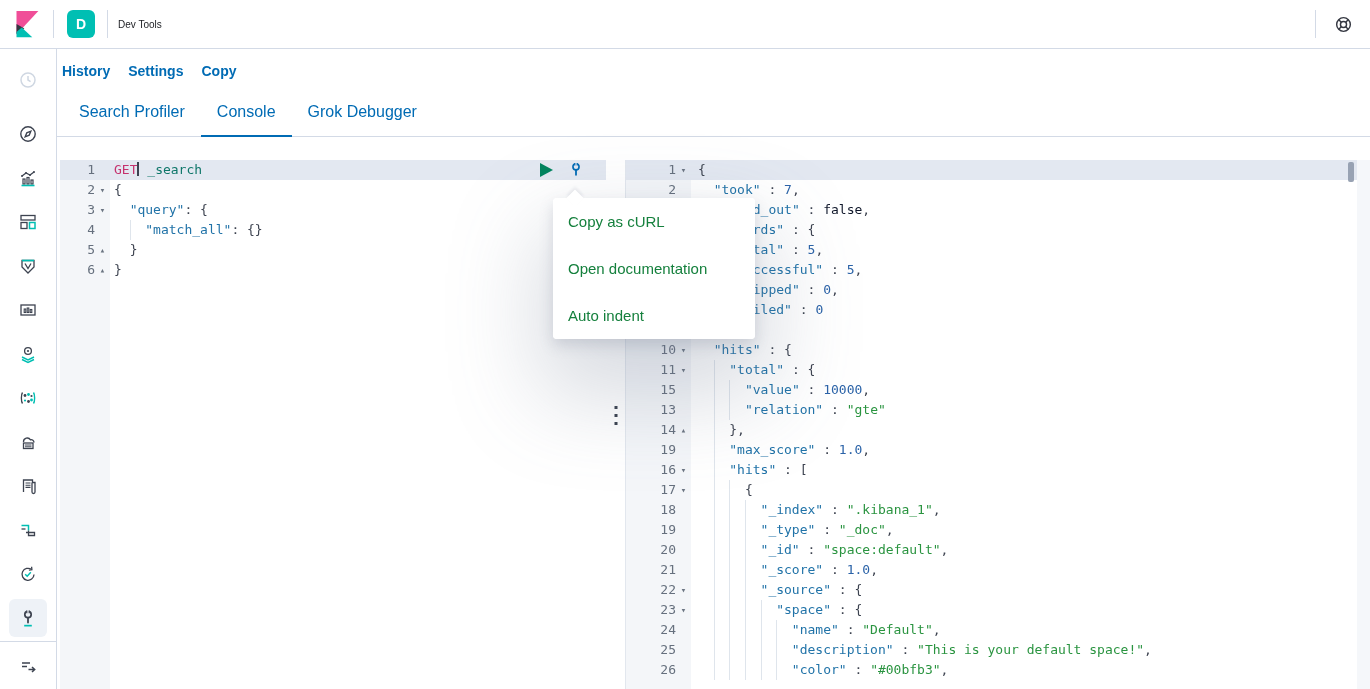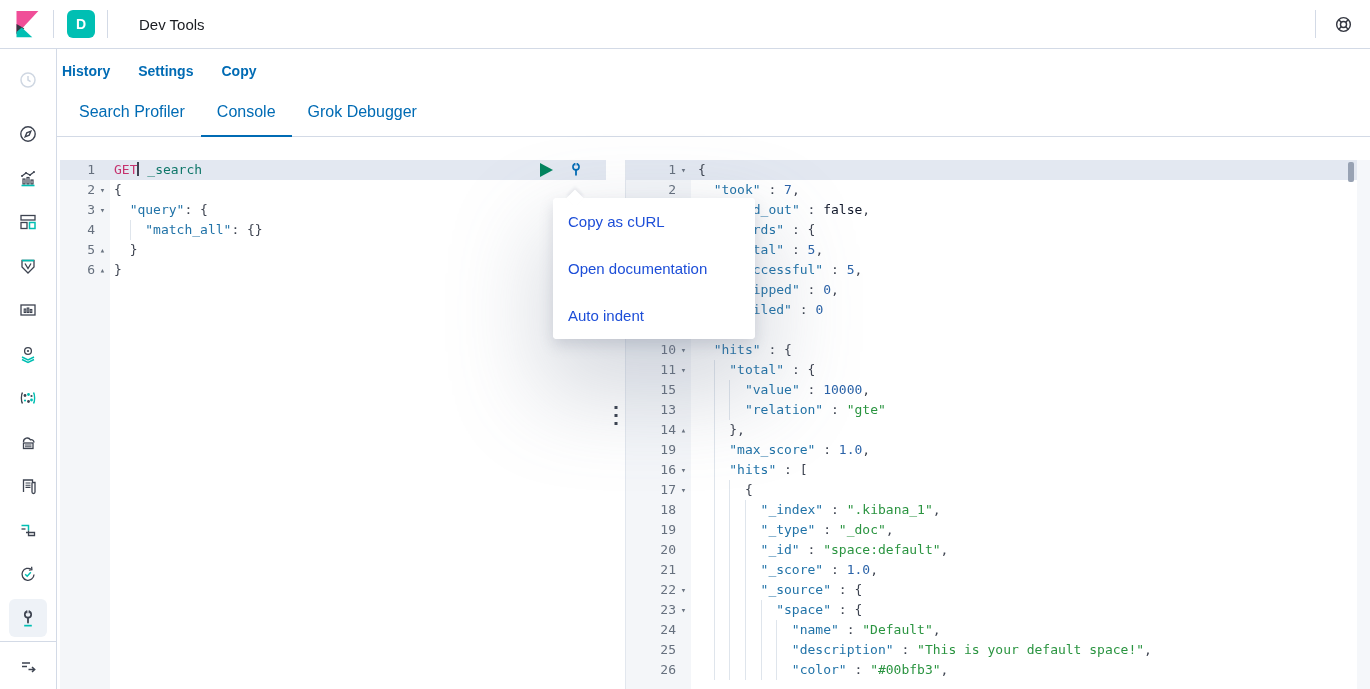--- a/index.html
+++ b/index.html
@@ -7,38 +7,38 @@
     font-family:"Liberation Sans", sans-serif; color:#343741; }
 
   
   .topbar { position:absolute; top:0; left:0; right:0; height:49px; background:#fff;
     border-bottom:1px solid #d3dae6; display:flex; align-items:center; z-index:30; }
   .logo-cell { width:53px; height:48px; display:flex; align-items:center; justify-content:center; }
   .vdiv { width:1px; height:28px; background:#d3dae6; }
   .app-badge { width:28px; height:28px; border-radius:6px; background:#00bfb3; color:#fff;
     font-weight:bold; font-size:14px; display:flex; align-items:center; justify-content:center;
     margin:0 12px 0 13px; }
-  .crumb-title { font-size:15px; font-weight:500; color:#1a1c21; margin-left:31px; }
+  .crumb-title { font-size:10px; font-weight:500; color:#1a1c21; margin-left:10px; }
   .topbar .spacer { flex:1; }
   .help-cell { width:54px; display:flex; align-items:center; justify-content:center; }
 
   
   .sidebar { position:absolute; top:49px; left:0; bottom:0; width:57px; background:#fff;
     border-right:1px solid #d3dae6; z-index:25; }
   .side-icons { display:flex; flex-direction:column; align-items:center; padding-top:12px; }
   .side-item { width:38px; height:38px; margin-bottom:6px; border-radius:6px;
     display:flex; align-items:center; justify-content:center; cursor:pointer; }
   .side-item.gap-after { margin-bottom:16px; }
   .side-item.active { background:#eef2f7; }
   .side-bottom { position:absolute; bottom:0; left:0; right:0; height:48px;
     border-top:1px solid #d3dae6; display:flex; align-items:center; justify-content:center; }
 
   
   .main { position:absolute; left:57px; top:49px; right:0; }
-  .nav-row { padding:14px 0 0 5px; display:flex; gap:28px; }
+  .nav-row { padding:14px 0 0 5px; display:flex; gap:18px; }
   .nav-link { color:#006bb4; font-size:14px; font-weight:600; cursor:pointer; }
   .tabs-row { margin-top:14px; padding-left:6px; border-bottom:1px solid #d3dae6;
     display:flex; }
   .tab { font-size:16px; color:#006bb4; padding:10px 16px 14px; cursor:pointer;
     border-bottom:2px solid transparent; margin-bottom:-1px; }
   .tab.active { border-bottom-color:#006bb4; }
 
   
   .editors { position:absolute; top:160px; left:60px; right:13px; bottom:0; display:flex; z-index:1; }
   .panel { position:relative; background:#fff; }
@@ -88,21 +88,21 @@
     display:flex; flex-direction:column; gap:5px; cursor:col-resize; z-index:4; }
   .drag-dots i { width:3px; height:3px; background:#39414e; display:block; }
 
   
   .ctx-menu { position:absolute; left:553px; top:198px; width:202px; background:#fff;
     border-radius:4px; z-index:40;
     box-shadow:0 6px 14px rgba(104,116,138,.22), 0 44px 90px 14px rgba(104,116,138,.26); }
   .ctx-caret { position:absolute; top:-6px; left:16px; width:12px; height:12px; background:#fff;
     transform:rotate(45deg); box-shadow:-2px -2px 3px rgba(104,116,138,.12); }
   .ctx-item { height:47px; display:flex; align-items:center; padding-left:15px;
-    font-size:15px; color:#1d4ed8; cursor:pointer; background:#fff; border-radius:4px; }
+    font-size:15px; color:#15803d; cursor:pointer; background:#fff; border-radius:4px; }
 
   svg { display:block; }
 </style>
 </head>
 <body>
 
 <div class="topbar">
   <div class="logo-cell">
     <svg width="28" height="28" viewBox="0 0 32 32">
       <polygon points="4,1 29,1 4,28" fill="#f04e98"></polygon>

